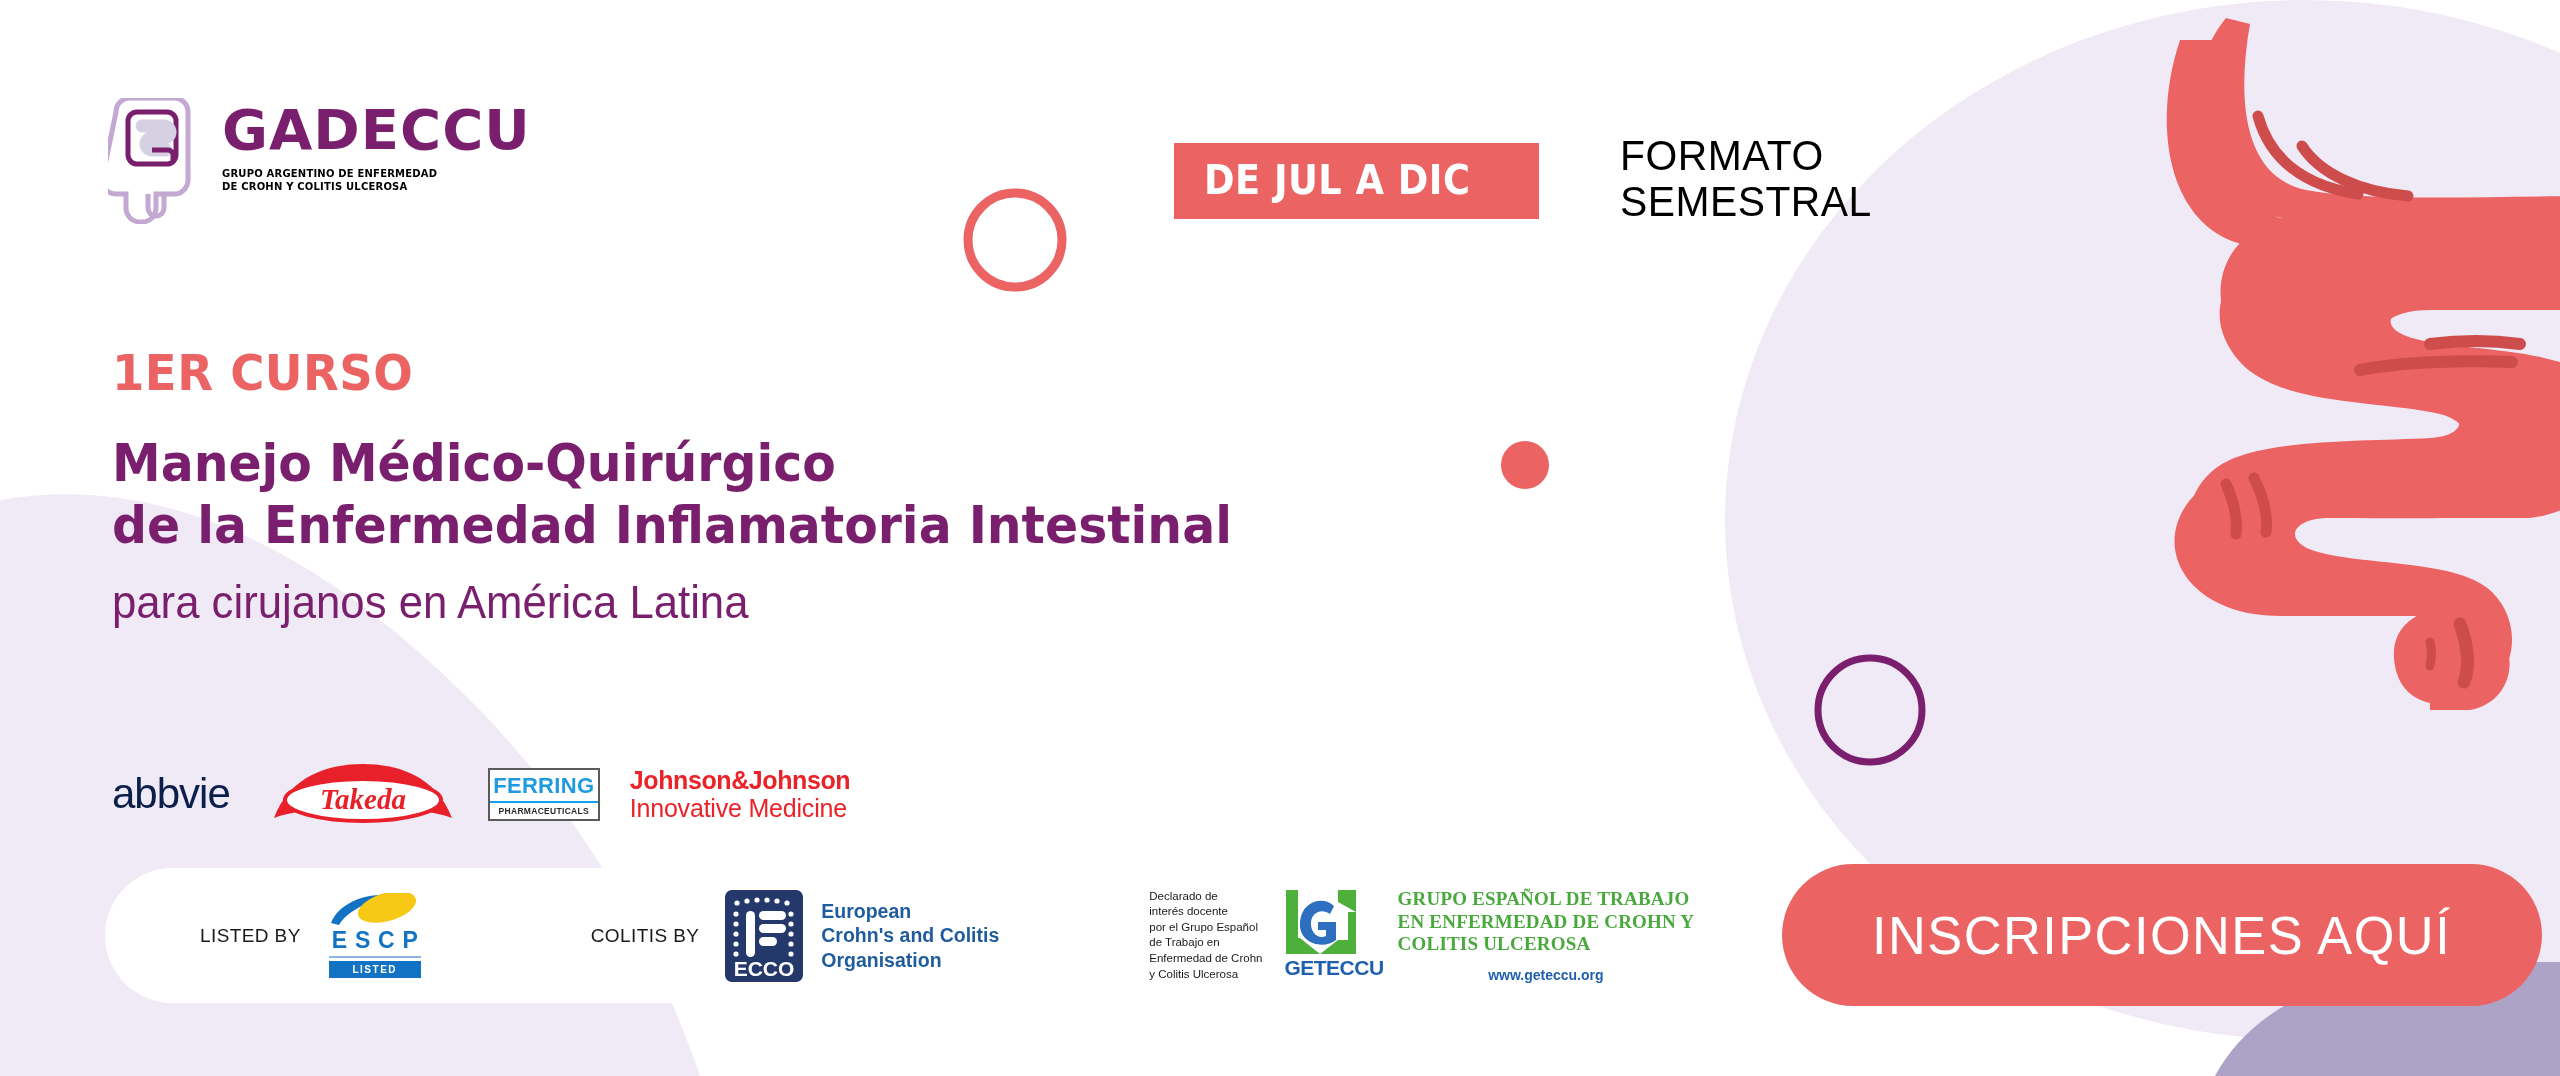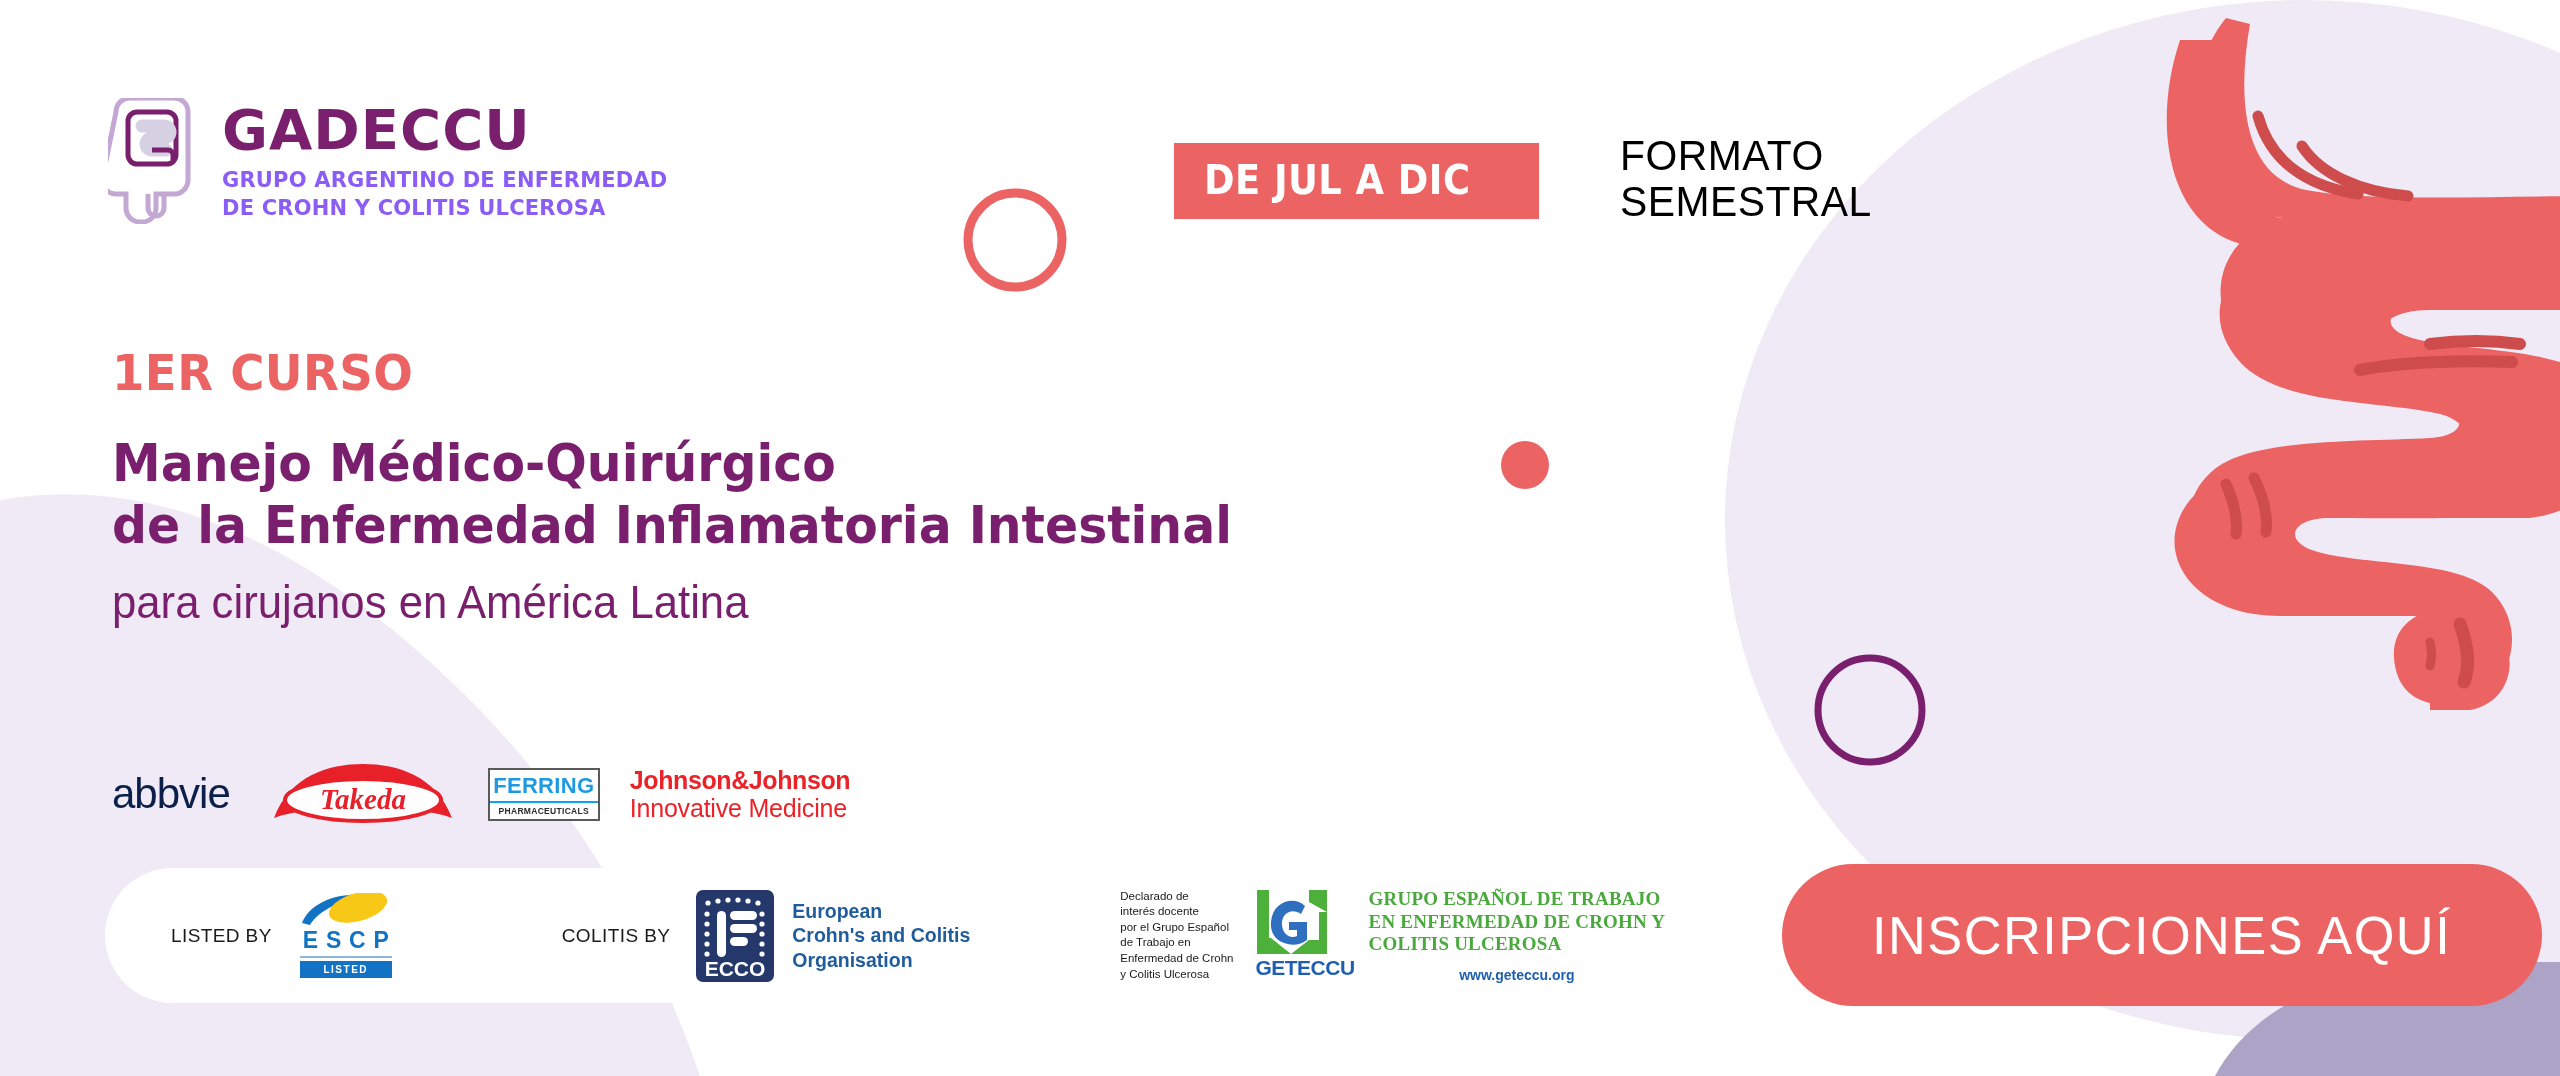--- a/index.html
+++ b/index.html
@@ -24,24 +24,24 @@
     font-weight:bold;
     font-size:56px;
     letter-spacing:1px;
     color:#7a1f6d;
     line-height:1;
   }
   .logo-sub {
     margin-top:9px;
     font-family:"DejaVu Sans", sans-serif;
     font-weight:bold;
-    font-size:21px;
+    font-size:10px;
     letter-spacing:0.2px;
     line-height:1.32;
-    color:#8b5cf6;
+    color:#000000;
   }
 
   
   .date-badge {
     position:absolute; left:1174px; top:143px;
     background:#ec6363;
     padding:14px 45px 16px 30px;
     display:flex; align-items:center;
   }
   .date-badge span {
@@ -367,21 +367,21 @@
       <div>
         <div class="l1">Johnson&amp;Johnson</div>
         <div class="l2">Innovative Medicine</div>
       </div>
     </div>
   </div>
 
   <div class="pill"></div>
   <div class="endorse-row">
 
-    <div style="display:flex;align-items:center;gap:28px;margin-left:66px;">
+    <div style="display:flex;align-items:center;gap:28px;margin-left:95px;">
       <div class="lab">LISTED BY</div>
       <div>
         <svg viewBox="0 0 92 34" style="width:92px;height:34px;display:block;" aria-hidden="true">
           <path d="M2 30 C 10 10, 36 0, 62 2 C 40 8, 18 18, 10 32 Z" fill="#1273c4"></path>
           <ellipse cx="58" cy="14" rx="30" ry="14" transform="rotate(-16 58 14)" fill="#f7c815"></ellipse>
         </svg>
         <div class="escp escp-letters">
           <span>E</span>
           <span>S</span>
           <span>C</span>

